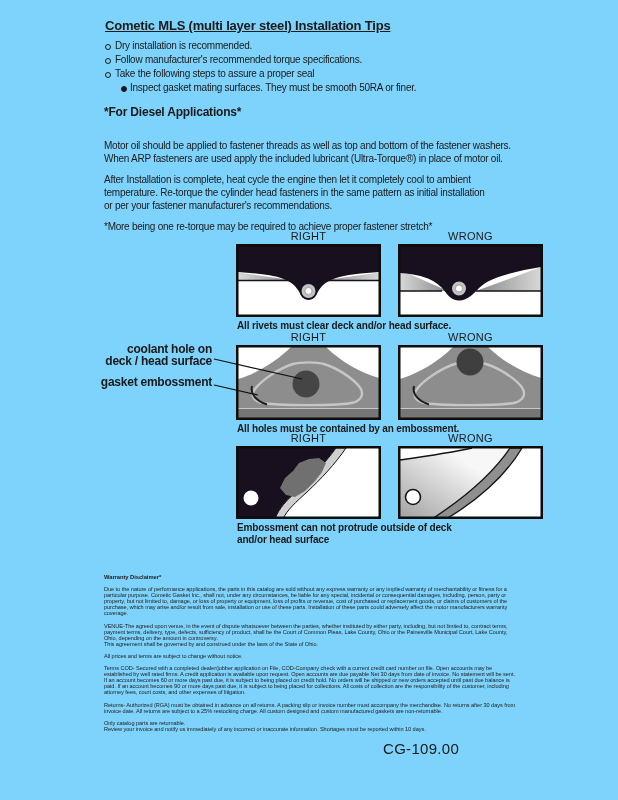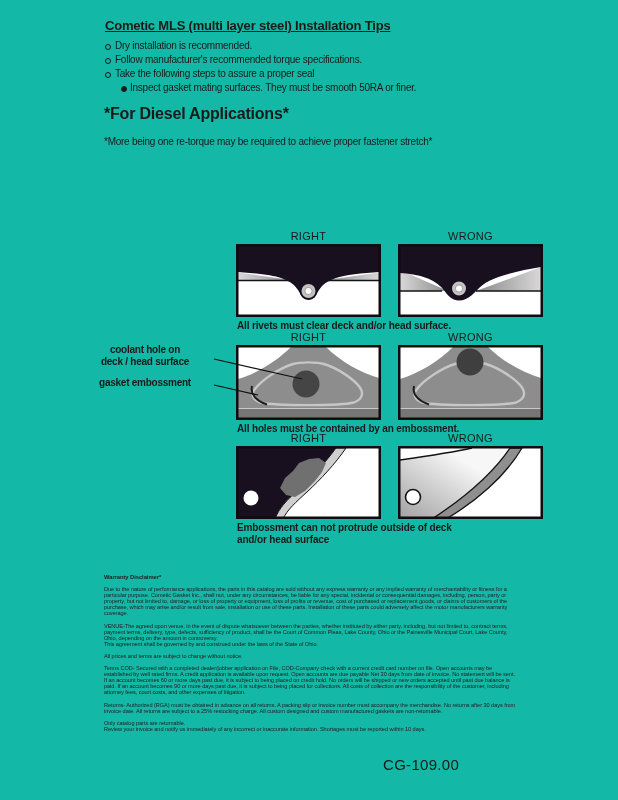--- a/index.html
+++ b/index.html
@@ -1,61 +1,61 @@
 <!DOCTYPE html>
 <html><head>
 <meta charset="utf-8">
 <style>
   html,body{margin:0;padding:0;background:#e8e8e8;}
   #page{
-    position:relative;width:618px;height:800px;background:#14b8a6;
+    position:relative;width:618px;height:800px;background:#7dd3fc;
     font-family:"Liberation Sans",sans-serif;color:#1a1a1a;overflow:hidden;
     margin:0 auto;
   }
   .content{position:absolute;left:104px;top:18px;width:462px;}
   h1.title{
     font-size:13px;font-weight:bold;text-decoration:underline;
     margin:0 0 6px 1px;letter-spacing:-0.2px;
   }
   ul.tips{list-style:none;margin:2px 0 0 0;padding:0;font-size:10px;
     letter-spacing:-0.25px;line-height:14px;}
   ul.tips li{position:relative;padding-left:11px;}
   ul.tips li.sub{padding-left:26px;}
   .blt{display:inline-block;width:4px;height:4px;border-radius:50%;
     position:absolute;top:4.5px;left:1px;}
   .blt.o{border:1px solid #1a1a1a;}
   li.sub .blt{left:17px;background:#1a1a1a;border:1px solid #1a1a1a;}
   .diesel{margin-top:10px;}
-  h2.dheading{font-size:16px;font-weight:bold;margin:0 0 12px 0;letter-spacing:-0.2px;}
+  h2.dheading{font-size:12px;font-weight:bold;margin:0 0 20px 0;letter-spacing:-0.2px;}
   .diesel p{margin:0 0 8px 0;font-size:10px;line-height:13px;
     letter-spacing:-0.25px;white-space:pre-line;}
   .diesel p.last{margin-bottom:0;}
 
   .drow{position:absolute;left:236px;width:307px;}
   #row1{top:229px}
   #row2{top:330px}
   #row3{top:431px}
   .dlabels{display:flex;gap:17px;font-size:11px;line-height:14px;margin-bottom:1px;}
   .dlabels span{width:145px;text-align:center;letter-spacing:0.3px;}
   .dboxes{display:flex;gap:17px;}
   svg.dbox{display:block;}
   .dcaption{font-size:10px;font-weight:bold;margin:3px 0 0 1px;
     letter-spacing:-0.15px;white-space:pre-line;line-height:11.5px;}
 
-  .ann{position:absolute;left:78px;top:344px;width:134px;text-align:center;
-    font-size:10px;font-weight:bold;line-height:11.5px;letter-spacing:-0.25px;}
+  .ann{position:absolute;left:78px;top:344px;width:134px;text-align:right;
+    font-size:12px;font-weight:bold;line-height:11.5px;letter-spacing:-0.25px;}
   .ann .l3{margin-top:10px;}
   #leaders{position:absolute;left:213px;top:352px;}
 
   .legal{position:absolute;left:104px;top:574px;width:414px;
     font-size:5.6px;line-height:6.1px;letter-spacing:-0.05px;color:#222222;}
   .legal h3{font-size:5.8px;font-weight:bold;margin:0 0 6px 0;}
   .legal p{margin:0 0 6px 0;}
   .legal p.m0{margin:0;}
-  .footer-code{position:absolute;left:383px;top:756px;font-size:15px;
+  .footer-code{position:absolute;left:383px;top:740px;font-size:15px;
     letter-spacing:0.3px;color:#1a1a1a;}
   .hiddefs{position:absolute;width:0;height:0;}
 </style>
 </head>
 <body>
 
 <div id="page">
 
   <svg class="hiddefs" aria-hidden="true">
     <defs>
@@ -79,20 +79,25 @@
 
     <ul class="tips">
       <li><span class="blt o"></span><span>Dry installation is recommended.</span></li>
       <li><span class="blt o"></span><span>Follow manufacturer's recommended torque specifications.</span></li>
       <li><span class="blt o"></span><span>Take the following steps to assure a proper seal</span></li>
       <li class="sub"><span class="blt"></span><span>Inspect gasket mating surfaces.  They must be smooth 50RA or finer.</span></li>
     </ul>
 
     <div class="diesel">
       <h2 class="dheading">*For Diesel Applications*</h2>
+      <p>Motor oil should be applied to fastener threads as well as top and bottom of the fastener washers.
+When ARP fasteners are used apply the included lubricant (Ultra-Torque®) in place of motor oil.</p>
+      <p>After Installation is complete, heat cycle the engine then let it completely cool to ambient
+temperature. Re-torque the cylinder head fasteners in the same pattern as initial installation
+or per your fastener manufacturer's recommendations.</p>
       <p class="last">*More being one re-torque may be required to achieve proper fastener stretch*</p>
     </div>
   </div>
 
   <div class="drow" id="row1">
     <div class="dlabels">
       <span>RIGHT</span>
       <span>WRONG</span>
     </div>
     <div class="dboxes">

